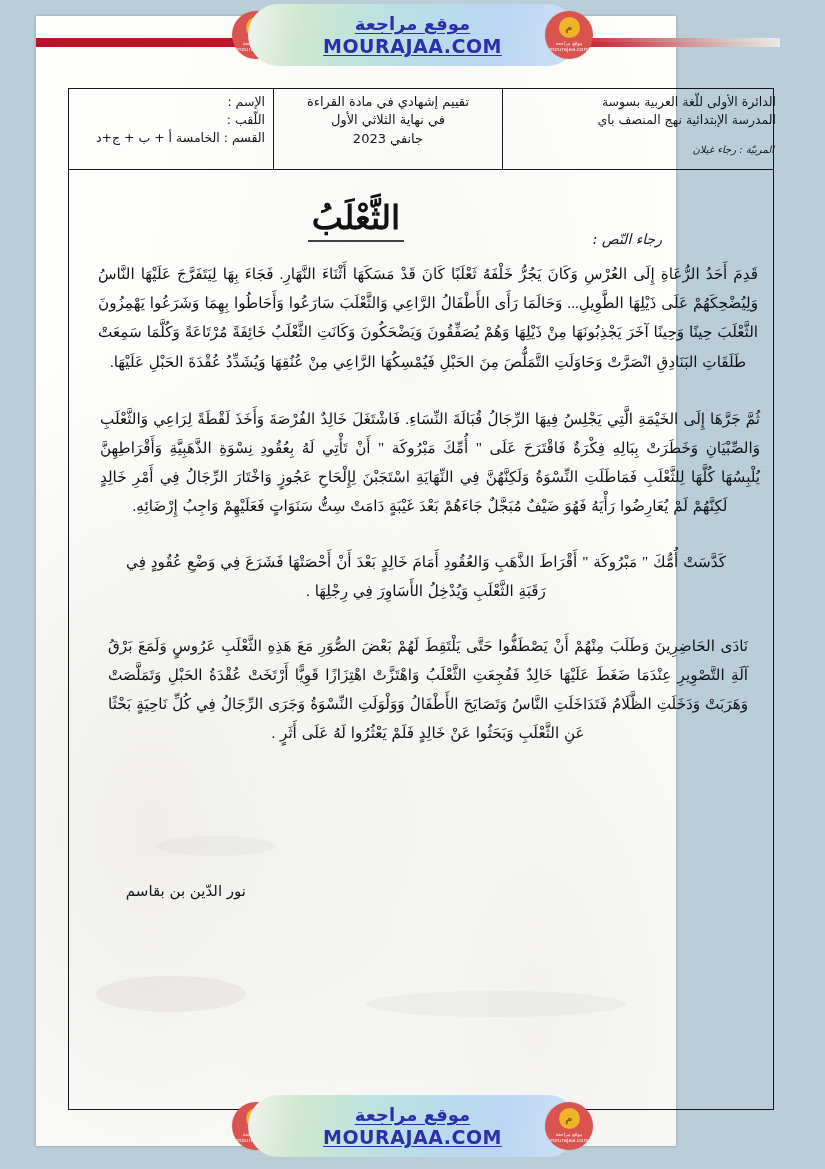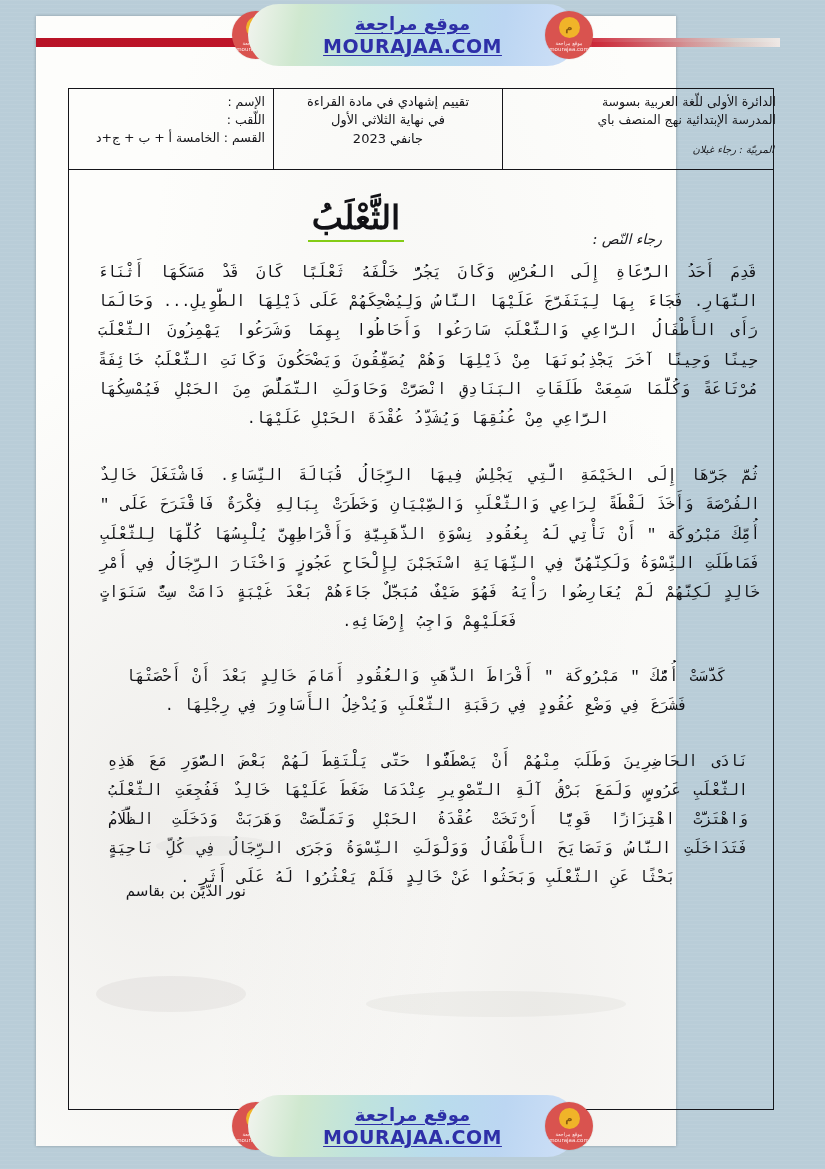--- a/index.html
+++ b/index.html
@@ -127,21 +127,21 @@
     text-align: center;
     direction: rtl;
     font-family: "DejaVu Serif", serif;
     font-size: 33px;
     font-weight: 700;
     color: #121216;
     letter-spacing: 2px;
   }
   .doc-title .underline-sweep {
     display: inline-block;
-    border-bottom: 2px solid #84cc16;
+    border-bottom: 2px solid #404040;
     padding: 0 4px 3px 4px;
   }
 
   
   .read-instruction {
     position: absolute;
     right: 14px;
     top: 215px;
     direction: rtl;
     font-size: 14px;
@@ -153,21 +153,21 @@
 
   
   .text-body {
     position: absolute;
     left: 36px;
     top: 243px;
     width: 716px;
     direction: rtl;
     text-align: justify;
     text-align-last: center;
-    font-family: Liberation Mono, monospace;
+    font-family: Liberation Serif, serif;
     color: #111115;
   }
   .para {
     font-size: 15.2px;
     line-height: 1.92;
     margin: 0 0 26px 0;
     letter-spacing: .1px;
     word-spacing: 1px;
   }
   .para.p1 { width: 660px; margin-right: 30px; }

